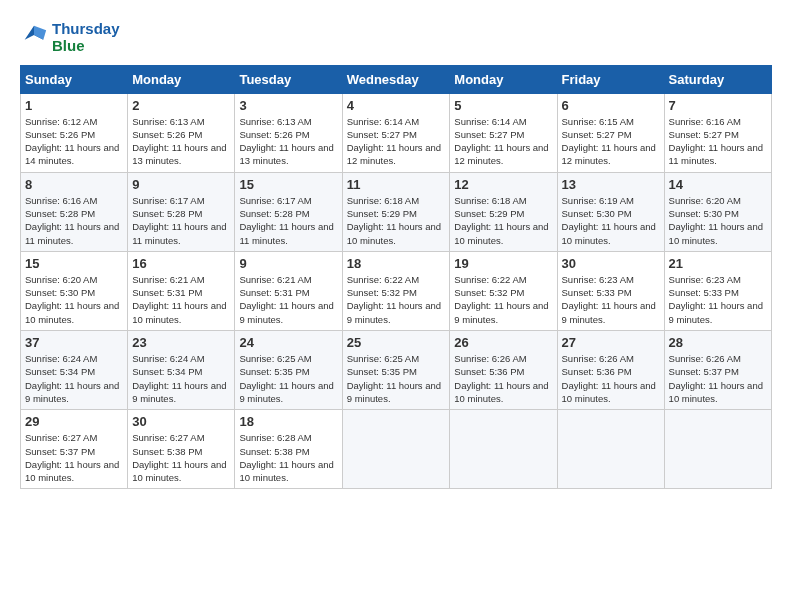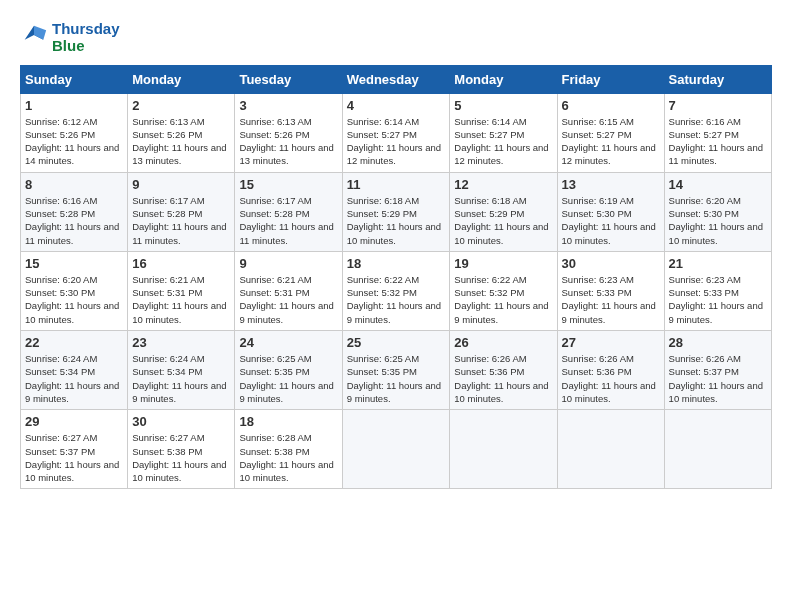--- a/index.html
+++ b/index.html
@@ -133,21 +133,21 @@
       <tr>
         <td><span class="day-num">15</span><span class="day-info">Sunrise: 6:20 AM<br>Sunset: 5:30 PM<br>Daylight: 11 hours and 10 minutes.</span></td>
         <td><span class="day-num">16</span><span class="day-info">Sunrise: 6:21 AM<br>Sunset: 5:31 PM<br>Daylight: 11 hours and 10 minutes.</span></td>
         <td><span class="day-num">9</span><span class="day-info">Sunrise: 6:21 AM<br>Sunset: 5:31 PM<br>Daylight: 11 hours and 9 minutes.</span></td>
         <td><span class="day-num">18</span><span class="day-info">Sunrise: 6:22 AM<br>Sunset: 5:32 PM<br>Daylight: 11 hours and 9 minutes.</span></td>
         <td><span class="day-num">19</span><span class="day-info">Sunrise: 6:22 AM<br>Sunset: 5:32 PM<br>Daylight: 11 hours and 9 minutes.</span></td>
         <td><span class="day-num">30</span><span class="day-info">Sunrise: 6:23 AM<br>Sunset: 5:33 PM<br>Daylight: 11 hours and 9 minutes.</span></td>
         <td><span class="day-num">21</span><span class="day-info">Sunrise: 6:23 AM<br>Sunset: 5:33 PM<br>Daylight: 11 hours and 9 minutes.</span></td>
       </tr>
       <tr>
-        <td><span class="day-num">22</span><span class="day-info">Sunrise: 6:24 AM<br>Sunset: 5:34 PM<br>Daylight: 11 hours and 9 minutes.</span></td>
+        <td><span class="day-num">37</span><span class="day-info">Sunrise: 6:24 AM<br>Sunset: 5:34 PM<br>Daylight: 11 hours and 9 minutes.</span></td>
         <td><span class="day-num">23</span><span class="day-info">Sunrise: 6:24 AM<br>Sunset: 5:34 PM<br>Daylight: 11 hours and 9 minutes.</span></td>
         <td><span class="day-num">24</span><span class="day-info">Sunrise: 6:25 AM<br>Sunset: 5:35 PM<br>Daylight: 11 hours and 9 minutes.</span></td>
         <td><span class="day-num">25</span><span class="day-info">Sunrise: 6:25 AM<br>Sunset: 5:35 PM<br>Daylight: 11 hours and 9 minutes.</span></td>
         <td><span class="day-num">26</span><span class="day-info">Sunrise: 6:26 AM<br>Sunset: 5:36 PM<br>Daylight: 11 hours and 10 minutes.</span></td>
         <td><span class="day-num">27</span><span class="day-info">Sunrise: 6:26 AM<br>Sunset: 5:36 PM<br>Daylight: 11 hours and 10 minutes.</span></td>
         <td><span class="day-num">28</span><span class="day-info">Sunrise: 6:26 AM<br>Sunset: 5:37 PM<br>Daylight: 11 hours and 10 minutes.</span></td>
       </tr>
       <tr>
         <td><span class="day-num">29</span><span class="day-info">Sunrise: 6:27 AM<br>Sunset: 5:37 PM<br>Daylight: 11 hours and 10 minutes.</span></td>
         <td><span class="day-num">30</span><span class="day-info">Sunrise: 6:27 AM<br>Sunset: 5:38 PM<br>Daylight: 11 hours and 10 minutes.</span></td>

